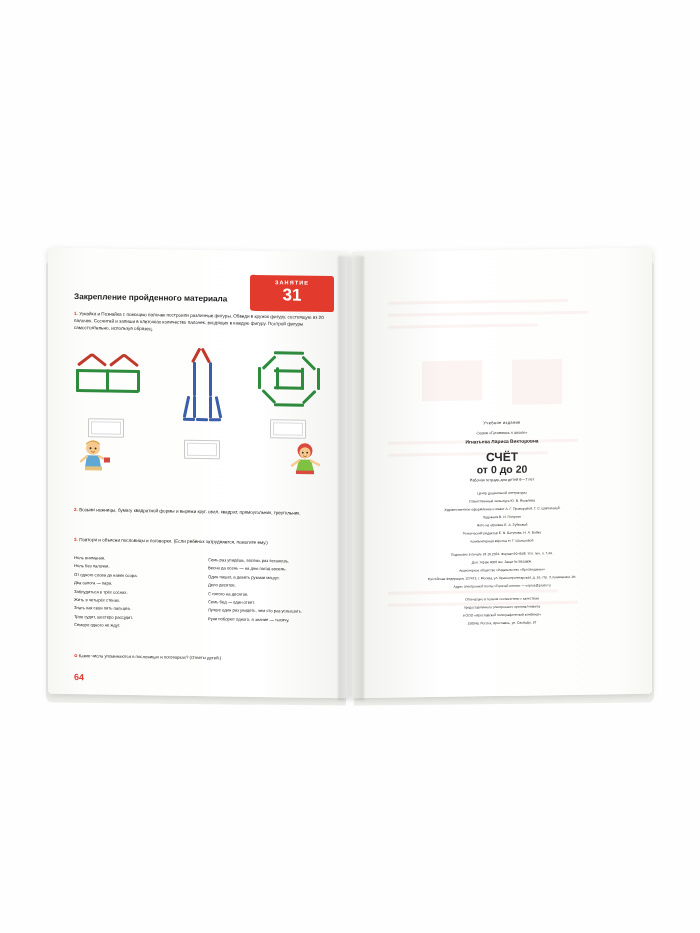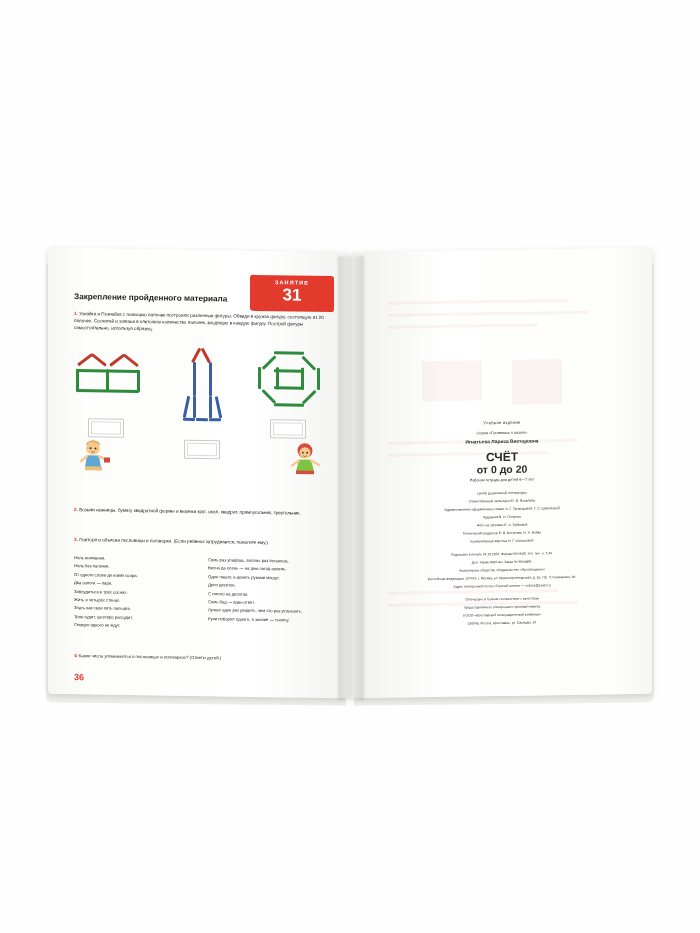--- a/index.html
+++ b/index.html
@@ -391,21 +391,21 @@
             <div>Лучше один раз увидеть, чем сто раз услышать.</div>
             <div>Руки поборют одного, а знание — тысячу.</div>
           </div>
         </div>
 
         <div class="final-q">
           <span class="star">✿</span>
           <span>Какие числа упоминаются в пословицах и поговорках? (Ответы детей.)</span>
         </div>
 
-        <div class="folio">36</div>
+        <div class="folio">64</div>
 
       </div>
     </div>
 
     <div class="page page-right">
       <div class="inner">
 
         <div class="bleed">
           <div class="bl" style="left:6px; top:10px; width:180px;"></div>
           <div class="bl" style="left:6px; top:22px; width:200px;"></div>

